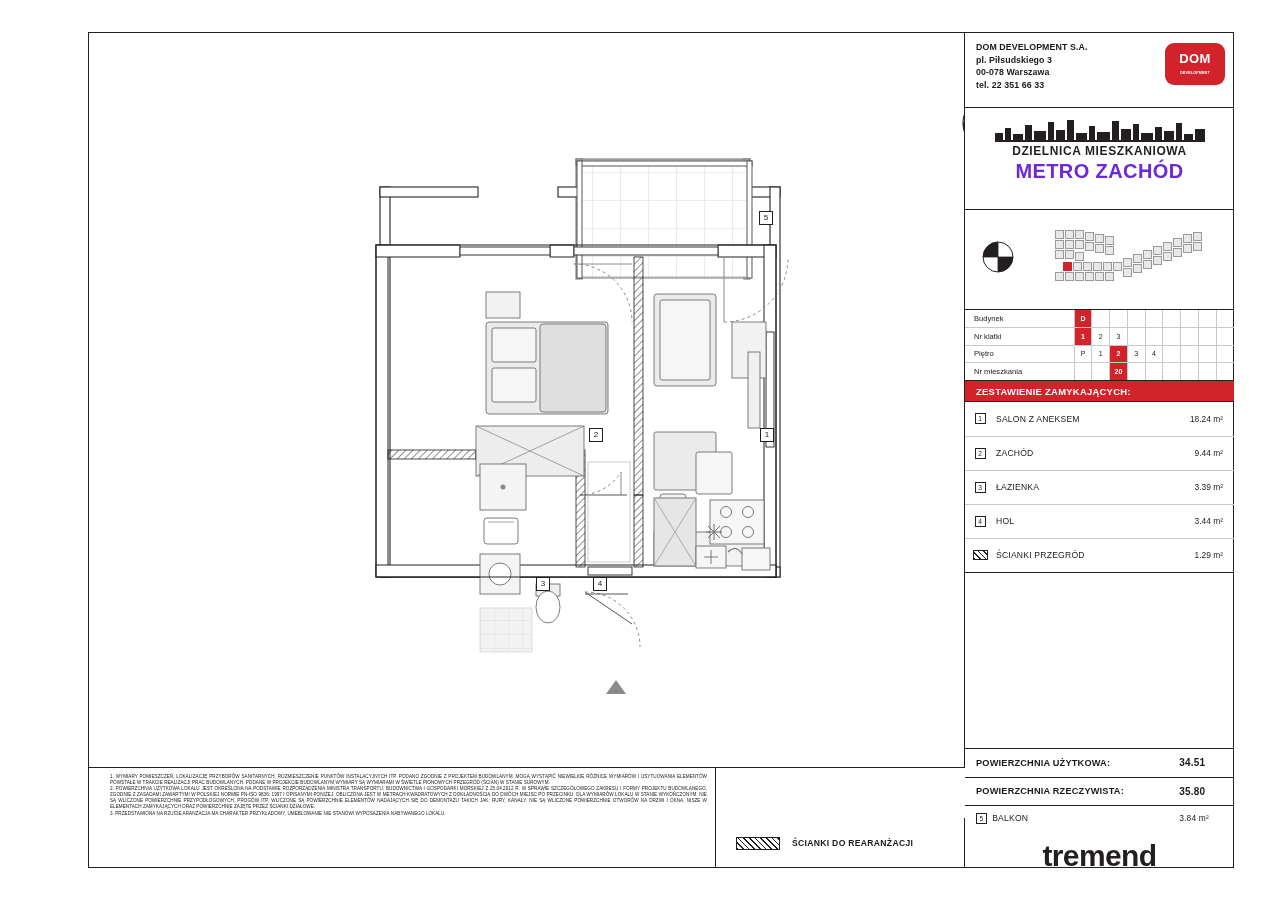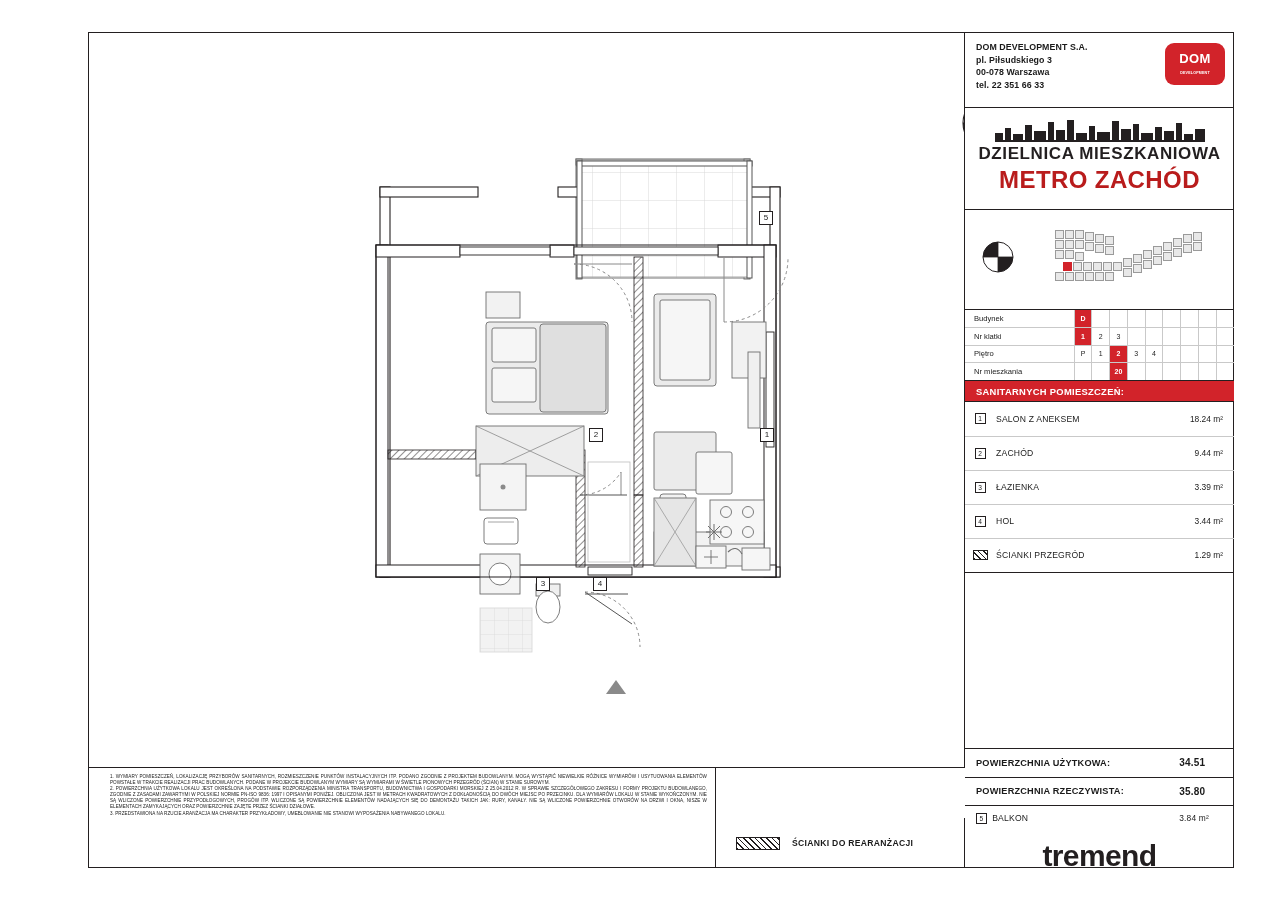--- a/index.html
+++ b/index.html
@@ -110,22 +110,22 @@
 
   .brand {
     position: relative;
     height: 102px;
     border-bottom: 1px solid #231f20;
     text-align: center;
     padding-top: 8px;
   }
   .skyline { height: 26px; width: 210px; margin: 0 auto 2px; position: relative; }
   .skyline i { position: absolute; bottom: 0; background: #231f20; }
-  .brand .t1 { font-size: 17px; font-weight: bold; letter-spacing: .6px; color: #231f20; }
-  .brand .t2 { font-size: 24px; font-weight: bold; letter-spacing: .4px; color: #b91c1c; margin-top: 2px; }
+  .brand .t1 { font-size: 12px; font-weight: bold; letter-spacing: .6px; color: #231f20; }
+  .brand .t2 { font-size: 20px; font-weight: bold; letter-spacing: .4px; color: #6d28d9; margin-top: 2px; }
 
   .keyplan {
     position: relative;
     height: 100px;
     border-bottom: 1px solid #231f20;
   }
   .mini-compass { position: absolute; left: 16px; top: 30px; width: 34px; height: 34px; }
   .mini-map { position: absolute; left: 86px; top: 18px; width: 160px; height: 70px; }
   .mini-map i { position: absolute; background: #e8e8e8; border: .5px solid #9a9a9a; }
   .mini-map i.hi { background: #d2232a; border-color: #d2232a; }
@@ -590,21 +590,21 @@
           <td class="cell"></td>
           <td class="cell"></td>
           <td class="cell"></td>
           <td class="cell"></td>
           <td class="cell"></td>
         </tr>
       </tbody>
         </table>
     </div>
 
-    <div class="rooms-head">SANITARNYCH POMIESZCZEŃ:</div>
+    <div class="rooms-head">ZESTAWIENIE ZAMYKAJĄCYCH:</div>
 
     <div class="rooms">
       <table>
         <tbody>
             <tr>
           <td class="num"><span class="badge">1</span></td>
           <td class="nm">SALON Z ANEKSEM</td>
           <td class="ar">18.24 m²</td>
         </tr>
         <tr>

